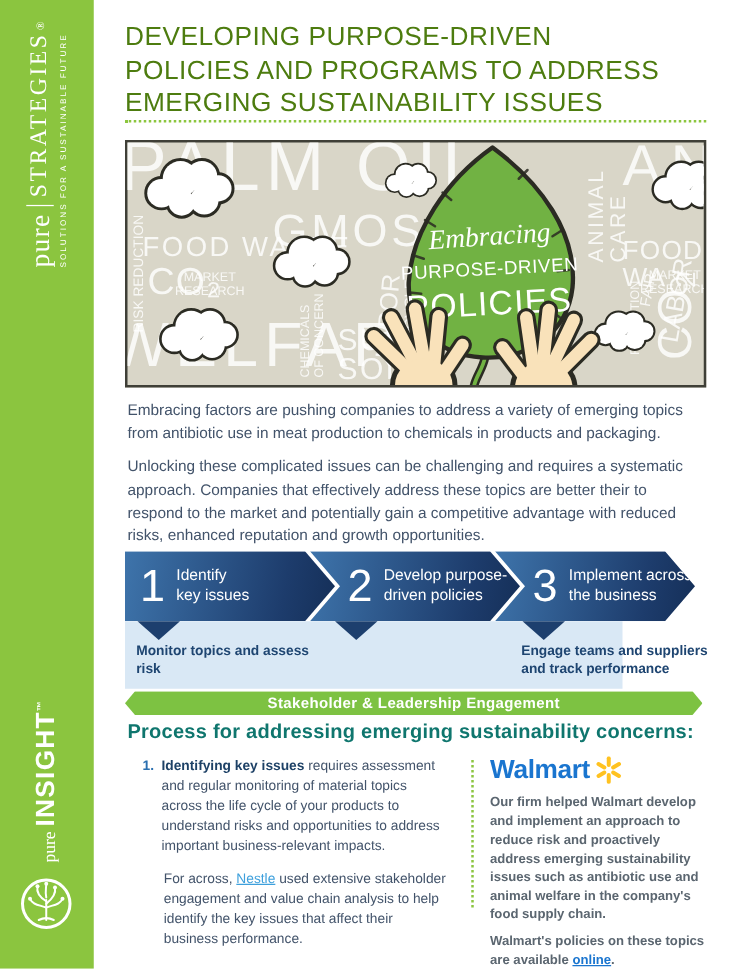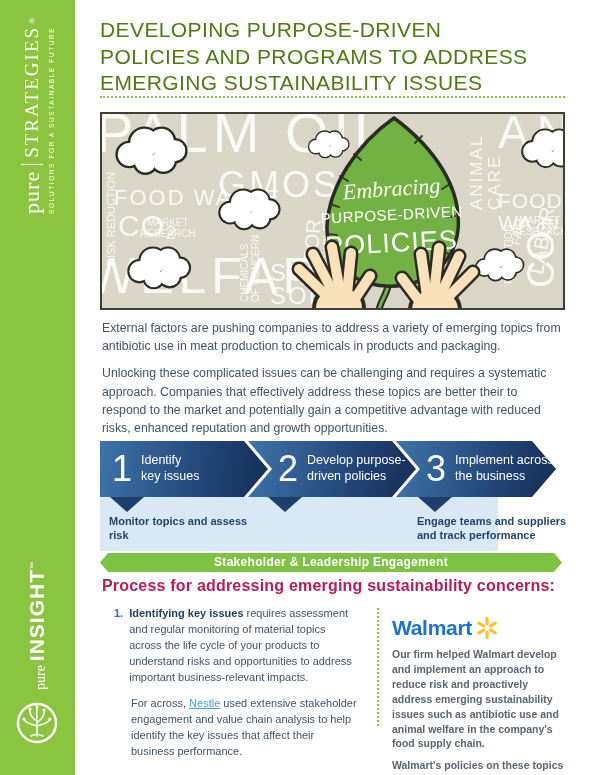--- a/index.html
+++ b/index.html
@@ -54,32 +54,32 @@
   .band-text { position:absolute; top:17px; font-size:11px; font-weight:bold; color:#1e4571; line-height:1.3; }
   .bt1 { left:9px;  width:150px; }
   .bt2 { left:163px; width:160px; }
   .bt3 { left:317px; width:150px; }
 
   
   .gbar { position:absolute; left:0; top:553px; width:462px; height:19px; background:#7dc242;
           clip-path:polygon(0 50%,8px 0,calc(100% - 8px) 0,100% 50%,calc(100% - 8px) 100%,8px 100%);
           color:#fff; font-weight:bold; font-size:12px; text-align:center; line-height:19px; letter-spacing:0.3px; }
 
-  .process-heading { position:absolute; left:2px; top:577px; font-size:16px; font-weight:bold; color:#be185d; letter-spacing:0.2px; }
+  .process-heading { position:absolute; left:2px; top:577px; font-size:16px; font-weight:bold; color:#0f766e; letter-spacing:0.2px; }
 
   
   .col1 { position:absolute; left:14px; top:606px; width:246px; color:#42536a; font-size:11px; line-height:1.45; }
   .col1 .li { display:flex; }
   .col1 .num { color:#2a6fb0; font-weight:bold; margin-right:6px; }
   .col1 .lead { color:#1d4166; font-weight:bold; }
   .col1 .p2 { margin-top:10px; padding-left:17px; }
   .link-light { color:#3ea0dc; text-decoration:underline; }
   .vdiv { position:absolute; left:277px; top:608px; height:118px; border-left:2px dotted #8bc53f; }
   .col2 { position:absolute; left:292px; top:604px; width:175px; }
-  .wm-logo { display:flex; align-items:center; gap:4px;margin-top:12px; }
+  .wm-logo { display:flex; align-items:center; gap:4px; }
   .wm-word { color:#1a75cf; font-size:21px; font-weight:bold; letter-spacing:-0.3px; }
   .col2 p { margin-top:7px; color:#5b6670; font-size:10.5px; font-weight:bold; line-height:1.42; }
   .link-strong { color:#1a75cf; text-decoration:underline; font-weight:bold;text-align:right; }
 </style>
 </head>
 <body>
 
 <div id="page">
 
   <div id="sidebar">
@@ -258,21 +258,21 @@
             <path d="M325,182 L319,140"></path>
               <path d="M318,188 L300,164"></path>
           </g>
           <ellipse cx="333" cy="196" rx="23" ry="21" fill="#f9e2ba"></ellipse>
           <path d="M333,198 L339,220" stroke="#f9e2ba" stroke-width="30" fill="none"></path>
         </g>
       </svg>
     </div>
 
     <div class="intro">
-      <p>External factors are pushing companies to address a variety of emerging topics from antibiotic use in meat production to chemicals in products and packaging.</p>
+      <p>Embracing factors are pushing companies to address a variety of emerging topics from antibiotic use in meat production to chemicals in products and packaging.</p>
       <p>Unlocking these complicated issues can be challenging and requires a systematic approach. Companies that effectively address these topics are better their to respond to the market and potentially gain a competitive advantage with reduced risks, enhanced reputation and growth opportunities.</p>
     </div>
 
     <div class="steps">
       <div class="arrow arrow1">
         <span class="step-num">1</span>
         <span class="step-title">Identify
 key issues</span>
       </div>
       <div class="arrow arrow2">

